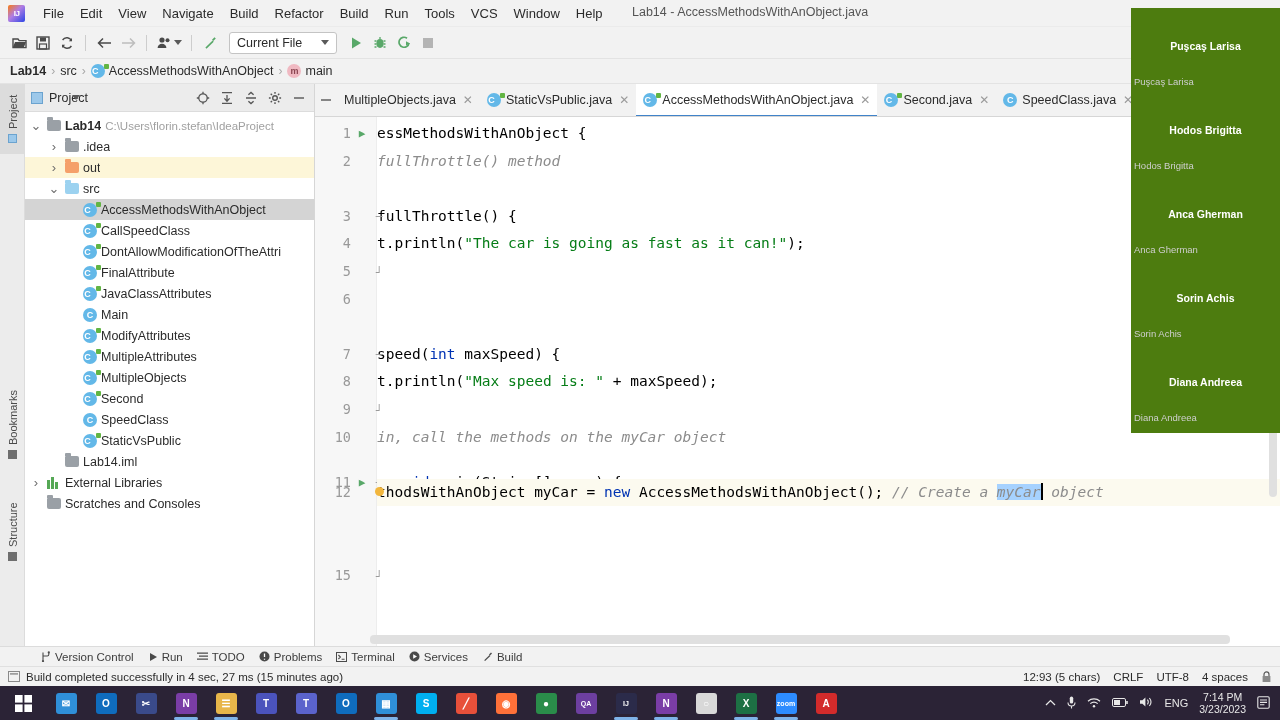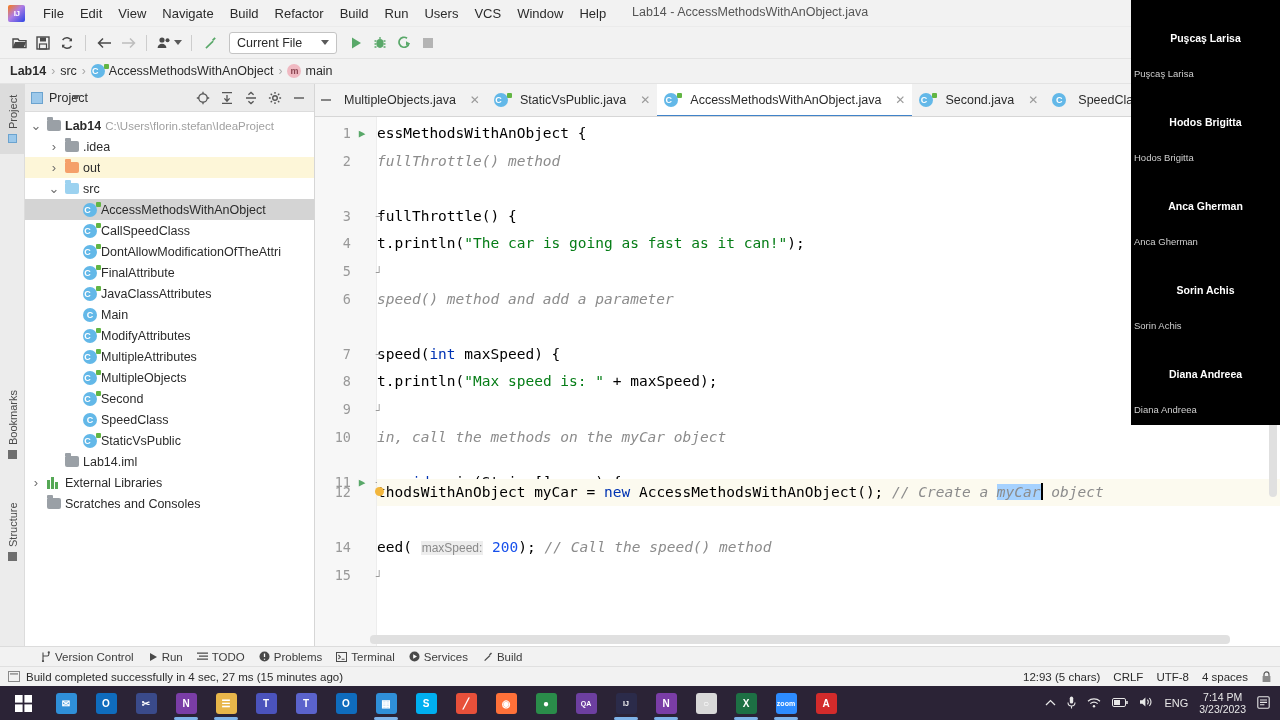--- a/index.html
+++ b/index.html
@@ -130,21 +130,21 @@
 
   
   .tabsbar {
     position: absolute; left: 315px; top: 84px; width: 965px; height: 33px;
     background: #f2f2f2; display: flex; align-items: center;
     overflow: hidden; border-bottom: 1px solid #d6d6d6;
   }
   .tab-collapse { width: 22px; height: 33px; display: flex; align-items: center;
                   justify-content: center; color: #555; flex: 0 0 auto; }
   .etab {
-    height: 33px; display: flex; align-items: center; gap: 12px;
+    height: 33px; display: flex; align-items: center; gap: 5px;
     padding: 0 7px; font-size: 12.5px; color: #2b2b2b;
     white-space: nowrap; flex: 0 0 auto; position: relative;
   }
   .etab.active { background: #fff; }
   .etab.active::after {
     content: ""; position: absolute; left: 0; bottom: 0; width: 100%; height: 2px;
     background: #4083c9;
   }
   .xclose { color: #9a9a9a; font-size: 12px; margin-left: 2px; }
 
@@ -195,22 +195,22 @@
     position: absolute; left: 55px; bottom: 2px; width: 860px; height: 9px;
     background: #e0e0e0; border-radius: 4px;
   }
   .vscroll {
     position: absolute; right: 3px; top: 300px; width: 8px; height: 80px;
     background: #e0e0e0; border-radius: 4px;
   }
 
   
   .vidpanel {
-    position: absolute; left: 1131px; top: 0; width: 149px; height: 425px;
-    background: #000000; overflow: hidden;
+    position: absolute; left: 1131px; top: 8px; width: 149px; height: 425px;
+    background: #4d7c0f; overflow: hidden;
   }
   .vcell { position: relative; height: 84px; }
   .vcell .cname {
     position: absolute; left: 0; right: 0; top: 32px; text-align: center;
     color: #fff; font-size: 10.5px; font-weight: bold;
   }
   .vcell .vlabel {
     position: absolute; left: 3px; bottom: 5px;
     color: #cfcfcf; font-size: 9.5px;
   }
@@ -263,21 +263,21 @@
     <div class="ij-logo"></div>
     <div id="menu-items" style="display:flex;">
         <div class="menu-item">File</div>
         <div class="menu-item">Edit</div>
         <div class="menu-item">View</div>
         <div class="menu-item">Navigate</div>
         <div class="menu-item">Build</div>
         <div class="menu-item">Refactor</div>
         <div class="menu-item">Build</div>
         <div class="menu-item">Run</div>
-        <div class="menu-item">Users</div>
+        <div class="menu-item">Tools</div>
         <div class="menu-item">VCS</div>
         <div class="menu-item">Window</div>
         <div class="menu-item">Help</div>
       </div>
     <div class="win-title">Lab14 - AccessMethodsWithAnObject.java</div>
   </div>
 
   <div class="toolbar">
     <div class="tb-ico">
       <svg width="15" height="14" viewBox="0 0 15 14">
@@ -568,29 +568,28 @@
 
   <div class="editor">
     <div class="gutter"></div>
     <div class="code" id="code">
         <div class="ln" style="top: 3px;"><span class="no">1</span><span class="runmark">▶</span><span>essMethodsWithAnObject {</span></div>
         <div class="ln" style="top: 30.6px;"><span class="no">2</span><span class="cmt">fullThrottle() method</span></div>
         <div class="ln" style="top: 58.2px;"></div>
         <div class="ln" style="top: 85.8px;"><span class="no">3</span><span class="fold">─</span><span>fullThrottle() {</span></div>
         <div class="ln" style="top: 113.4px;"><span class="no">4</span><span>t.println(</span><span class="str">"The car is going as fast as it can!"</span><span>);</span></div>
         <div class="ln" style="top: 141px;"><span class="no">5</span><span class="fold" style="transform: scaleX(-1) rotate(180deg);">┐</span></div>
-        <div class="ln" style="top: 168.6px;"><span class="no">6</span><span class="cmt">speed() method and add a parameter</span></div>
+        <div class="ln" style="top: 168.6px;"><span class="no">6</span></div>
         <div class="ln" style="top: 196.2px;"></div>
         <div class="ln" style="top: 223.8px;"><span class="no">7</span><span class="fold">─</span><span>speed(</span><span class="kw">int</span><span> maxSpeed) {</span></div>
         <div class="ln" style="top: 251.4px;"><span class="no">8</span><span>t.println(</span><span class="str">"Max speed is: "</span><span> + maxSpeed);</span></div>
         <div class="ln" style="top: 279px;"><span class="no">9</span><span class="fold" style="transform: scaleX(-1) rotate(180deg);">┐</span></div>
         <div class="ln" style="top: 306.6px;"><span class="no">10</span><span class="cmt">in, call the methods on the myCar object</span></div>
         <div class="ln" style="top: 352px;"><span class="no">11</span><span class="runmark">▶</span><span class="fold">─</span><span>c </span><span class="kw">void</span><span> main(String[] args) {</span></div>
         <div class="ln hlline" style="top: 361.8px;"><span class="no">12</span><span class="bulb"></span><span>thodsWithAnObject myCar = </span><span class="kw">new</span><span> AccessMethodsWithAnObject(); </span><span class="cmt">// Create a </span><span class="cmt sel-tok">myCar</span><span class="caret-bar"></span><span class="cmt"> object</span></div>
-        <div class="ln" style="top: 417px;"><span class="no">14</span><span>eed( </span><span class="hint">maxSpeed:</span><span> </span><span class="num">200</span><span>); </span><span class="cmt">// Call the speed() method</span></div>
         <div class="ln" style="top: 444.6px;"><span class="no">15</span><span class="fold" style="transform: scaleX(-1) rotate(180deg);">┐</span></div>
       </div>
 
     <div class="hscroll"></div>
     <div class="vscroll"></div>
   </div>
 
   <div class="vidpanel">
     <div id="vids">
         <div class="vcell">

